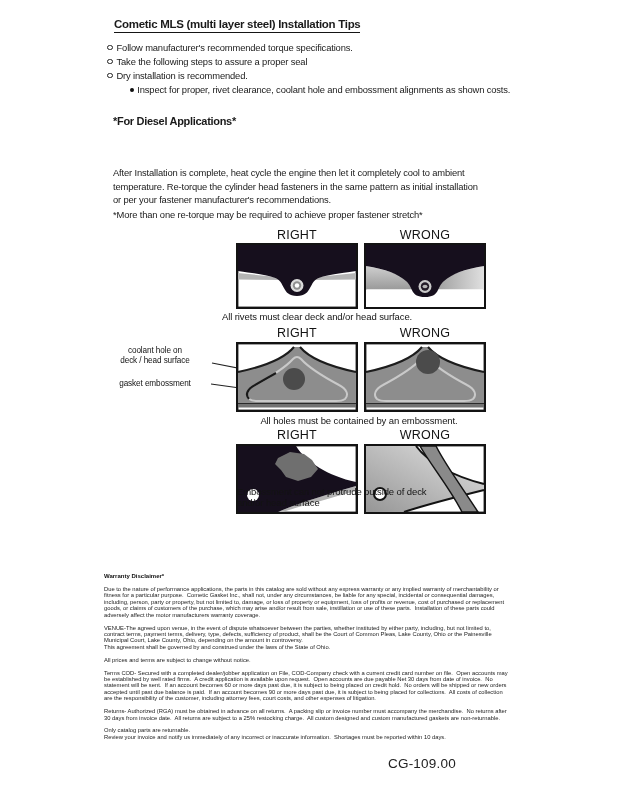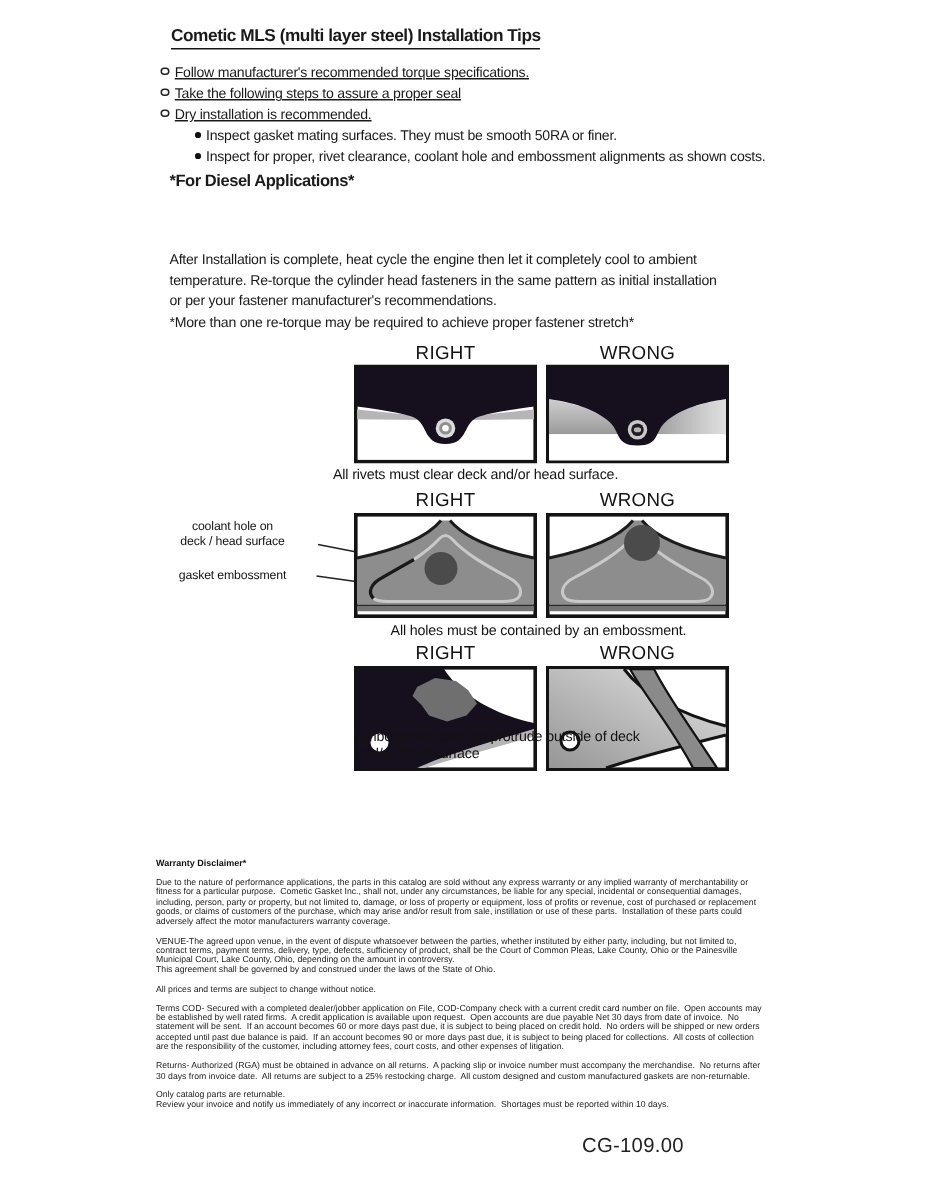--- a/index.html
+++ b/index.html
@@ -2,21 +2,21 @@
 <html><head>
 <meta charset="utf-8">
 <style>
   html,body{margin:0;padding:0;background:#ffffff;}
   .page{position:relative;width:618px;height:800px;background:#ffffff;
         font-family:"Liberation Sans","DejaVu Sans",sans-serif;color:#1a1a1a;overflow:hidden;}
 
   .title{position:absolute;left:114px;top:18px;margin:0;font-size:11.5px;font-weight:bold;
          letter-spacing:-0.3px;border-bottom:1.5px solid #151515;padding-bottom:2px;display:inline-block;}
 
-  .bullets{position:absolute;left:107px;top:41px;text-decoration:underline;}
+  .bullets{position:absolute;left:107px;top:41px;}
   .subbullets{position:absolute;left:130px;top:83px;}
   .b-item{display:flex;align-items:baseline;line-height:14px;font-size:9.4px;letter-spacing:-0.15px;}
   .marker-hollow{flex:none;width:3.5px;height:3.5px;border:1px solid #222;border-radius:50%;margin-right:4px;position:relative;top:-1px;}
   .marker-solid{flex:none;width:3.8px;height:3.8px;background:#111;border-radius:50%;margin-right:3.5px;position:relative;top:-1px;}
 
   .diesel-h{position:absolute;left:113px;top:115px;margin:0;font-size:11px;font-weight:bold;letter-spacing:-0.3px;}
   .body{font-size:9.4px;line-height:13.6px;letter-spacing:-0.15px;margin:0;}
   .pre{white-space:pre;}
   .p1{position:absolute;left:113px;top:136px;}
   .p2{position:absolute;left:113px;top:166px;}
@@ -61,24 +61,20 @@
       <span class="marker-hollow"></span>
       <span>Take the following steps to assure a proper seal</span>
     </div>
     <div class="b-item">
       <span class="marker-hollow"></span>
       <span>Dry installation is recommended.</span>
     </div>
   </div>
 
   <div class="subbullets">
-    <div class="b-item">
-      <span class="marker-solid"></span>
-      <span>Inspect gasket mating surfaces.  They must be smooth 50RA or finer.</span>
-    </div>
     <div class="b-item">
       <span class="marker-solid"></span>
       <span>Inspect for proper, rivet clearance, coolant hole and embossment alignments as shown costs.</span>
     </div>
   </div>
 
   <h2 class="diesel-h">*For Diesel Applications*</h2>
   <p class="body pre p2">After Installation is complete, heat cycle the engine then let it completely cool to ambient
 temperature. Re-torque the cylinder head fasteners in the same pattern as initial installation
 or per your fastener manufacturer's recommendations.</p>

